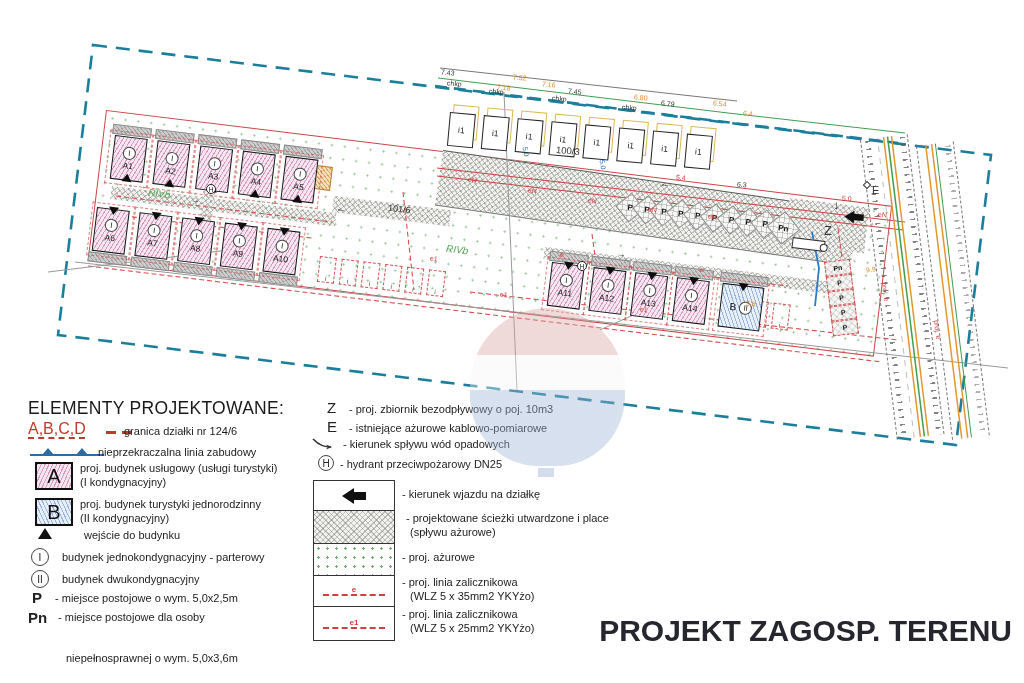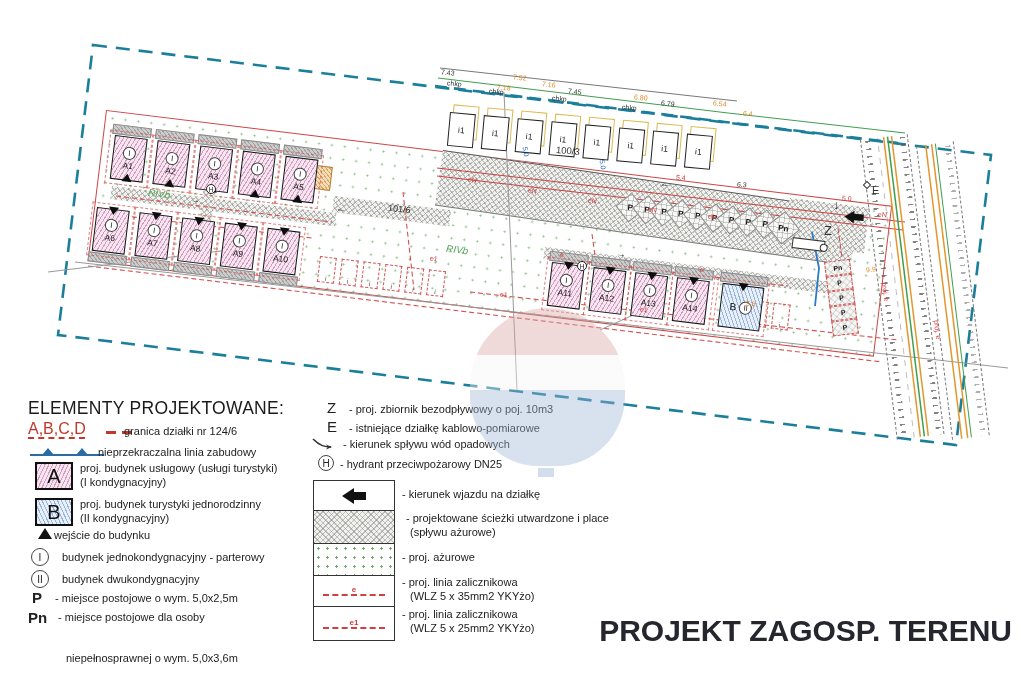--- a/index.html
+++ b/index.html
@@ -457,39 +457,39 @@
   <span class="lg lgtxt" style="left:80px;top:462px">proj. budynek usługowy (usługi turystyki)</span>
   <span class="lg lgtxt" style="left:80px;top:476px">(I kondygnacyjny)</span>
 
   <div class="swatch hatchBlue" style="left:35px;top:498px">
       <span>B</span>
     </div>
   <span class="lg lgtxt" style="left:80px;top:498px">proj. budynek turystyki jednorodzinny</span>
   <span class="lg lgtxt" style="left:80px;top:512px">(II kondygnacyjny)</span>
 
   <span class="lg weTri" style="left:38px;top:528px"></span>
-  <span class="lg lgtxt" style="left:54px;top:529px">wejście do budynku</span>
+  <span class="lg lgtxt" style="left:84px;top:529px">wejście do budynku</span>
 
   <span class="lgcirc" style="left:31px;top:548px">I</span>
   <span class="lg lgtxt" style="left:62px;top:551px">budynek jednokondygnacyjny - parterowy</span>
 
   <span class="lgcirc" style="left:31px;top:570px">II</span>
   <span class="lg lgtxt" style="left:62px;top:573px">budynek dwukondygnacyjny</span>
 
   <span class="lg lgP" style="left:32px;top:589px">P</span>
   <span class="lg lgtxt" style="left:55px;top:592px">- miejsce postojowe o wym. 5,0x2,5m</span>
 
   <span class="lg lgP" style="left:28px;top:609px">Pn</span>
   <span class="lg lgtxt" style="left:58px;top:611px">- miejsce postojowe dla osoby</span>
   <span class="lg lgtxt" style="left:66px;top:652px">niepełnosprawnej o wym. 5,0x3,6m</span>
 
   <span class="lg" style="left:327px;top:399px;font-size:15px">Z</span>
   <span class="lg lgtxt" style="left:349px;top:403px">- proj. zbiornik bezodpływowy o poj. 10m3</span>
   <span class="lg" style="left:327px;top:418px;font-size:15px">E</span>
-  <span class="lg lgtxt" style="left:349px;top:422px">- istniejące działkę kablowo-pomiarowe</span>
+  <span class="lg lgtxt" style="left:349px;top:422px">- istniejące ażurowe kablowo-pomiarowe</span>
   <svg class="lg" style="left:312px;top:436px" width="26" height="16" viewBox="0 0 26 16">
       <path d="M1 3 C8 10 13 11 19 11" fill="none" stroke="#333" stroke-width="1.6"></path>
       <path d="M20 11 l-6 -2.6 1.8 2.6 -1.8 2.6 z" fill="#333"></path>
     </svg>
   <span class="lg lgtxt" style="left:343px;top:438px">- kierunek spływu wód opadowych</span>
   <span class="lgcirc" style="left:318px;top:455px;width:16px;height:16px">H</span>
   <span class="lg lgtxt" style="left:340px;top:458px">- hydrant przeciwpożarowy DN25</span>
 
   <div id="lgBox">
     <div class="brow2" style="height:30px">

